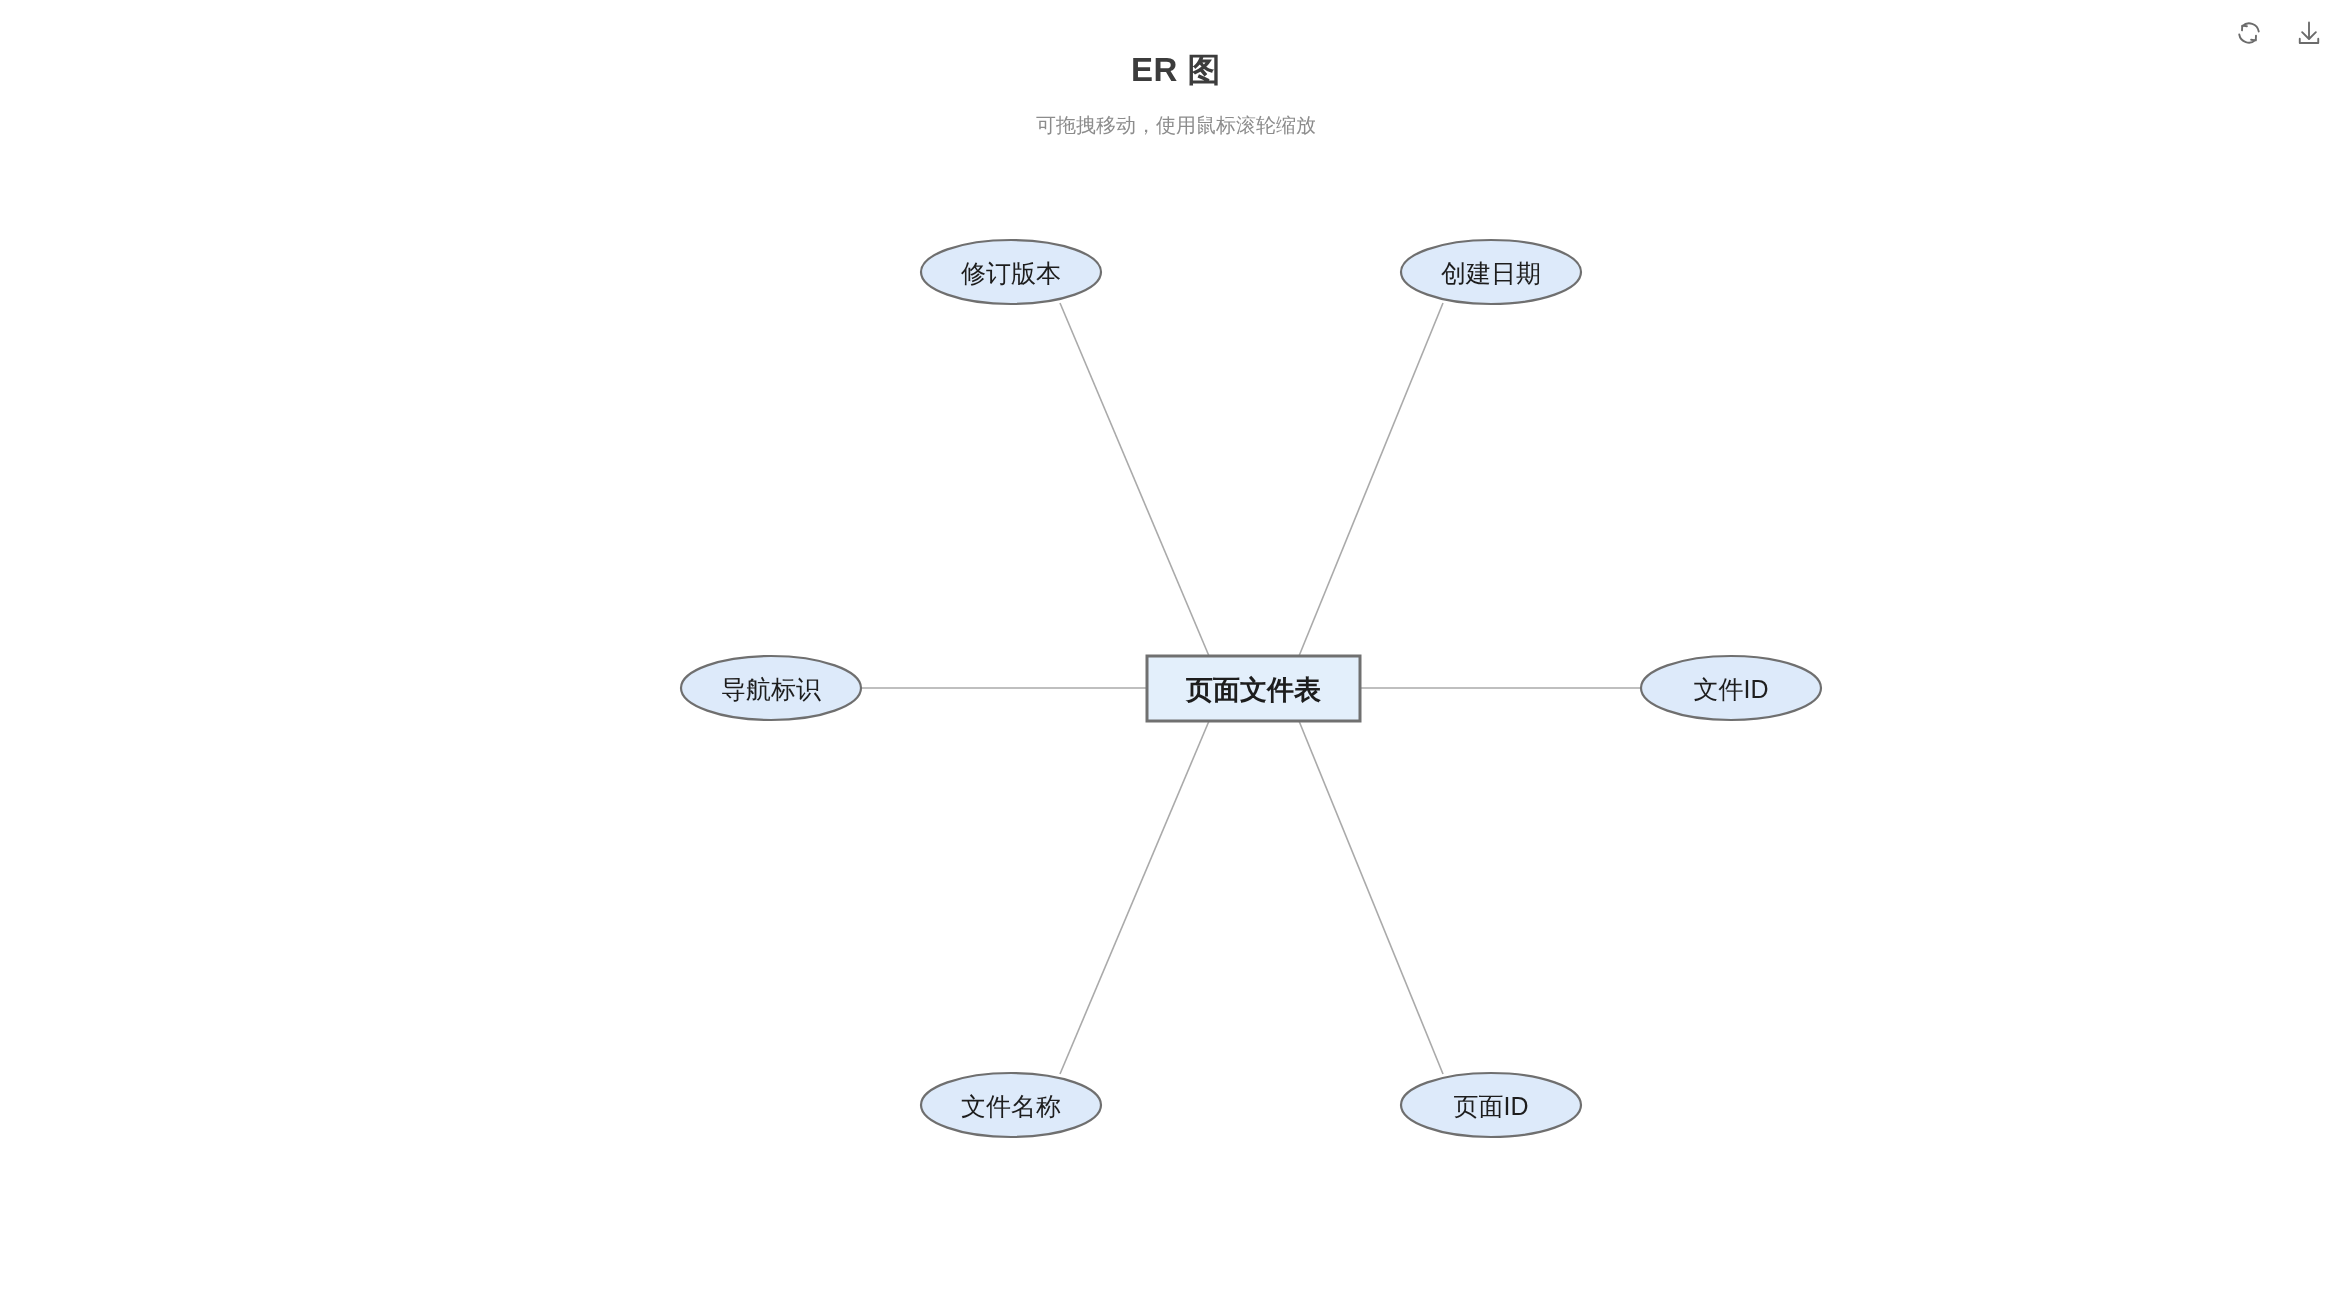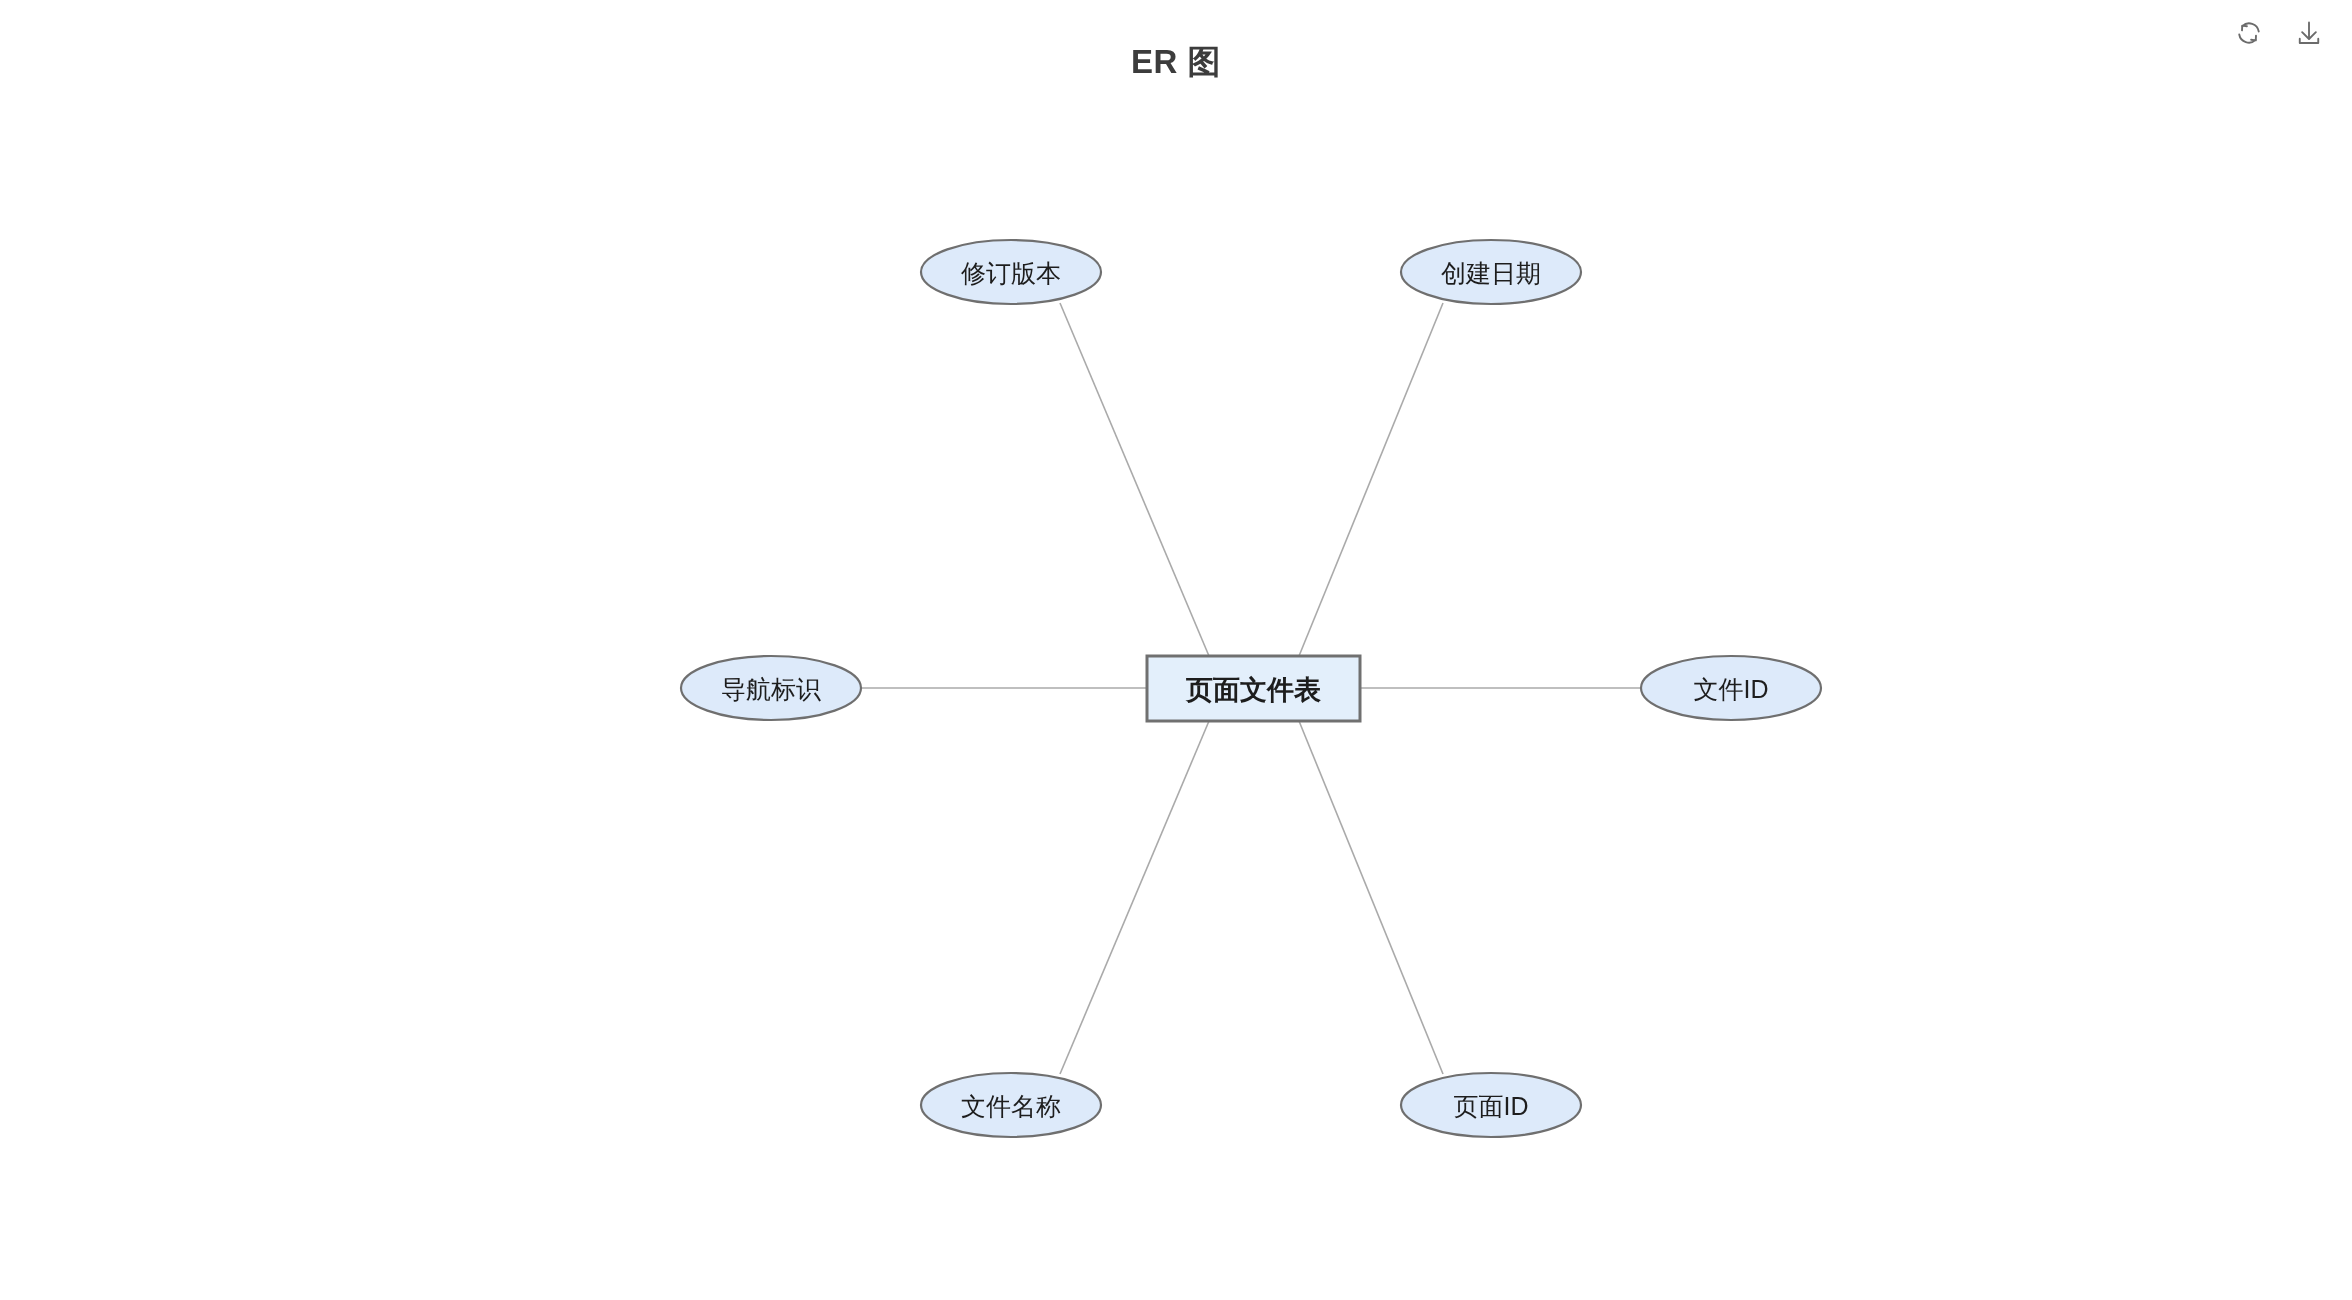--- a/index.html
+++ b/index.html
@@ -54,21 +54,21 @@
     text-align: center;
     padding-top: 34px;
     box-sizing: border-box;
   }
   .page-title {
     font-size: 33px;
     font-weight: bold;
     color: #3c3c3c;
     letter-spacing: 0.5px;
     line-height: 1.2;
-    margin: 8px;
+    margin: 16px;
   }
   .page-subtitle {
     font-size: 20px;
     color: #8c8c8c;
     margin-top: 22px;
     line-height: 1.3;
   }
 
   
   .canvas-wrap {
@@ -141,20 +141,21 @@
           <line x1="12" y1="3.5" x2="12" y2="16.2"></line>
           <polyline points="6.5 11.3 12 16.8 17.5 11.3"></polyline>
           <polyline points="4.6 16.6 4.6 20 19.4 20 19.4 16.6"></polyline>
         </svg>
       </span>
     </button>
   </div>
 
   <div class="header">
     <div class="page-title">ER 图</div>
+    <div class="page-subtitle">可拖拽移动，使用鼠标滚轮缩放</div>
   </div>
 
   <div class="canvas-wrap">
     <svg class="er-canvas" viewBox="0 0 2352 1300" xmlns="http://www.w3.org/2000/svg">
       <g id="edge-layer">
           <line x1="1209" y1="656" x2="1060" y2="303" class="edge" stroke="#aaaaaa"></line>
           <line x1="1299" y1="656" x2="1443" y2="303" class="edge" stroke="#aaaaaa"></line>
           <line x1="1147" y1="688" x2="861" y2="688" class="edge" stroke="#aaaaaa"></line>
           <line x1="1360" y1="688" x2="1641" y2="688" class="edge" stroke="#aaaaaa"></line>
           <line x1="1209" y1="721" x2="1060" y2="1074" class="edge" stroke="#aaaaaa"></line>

